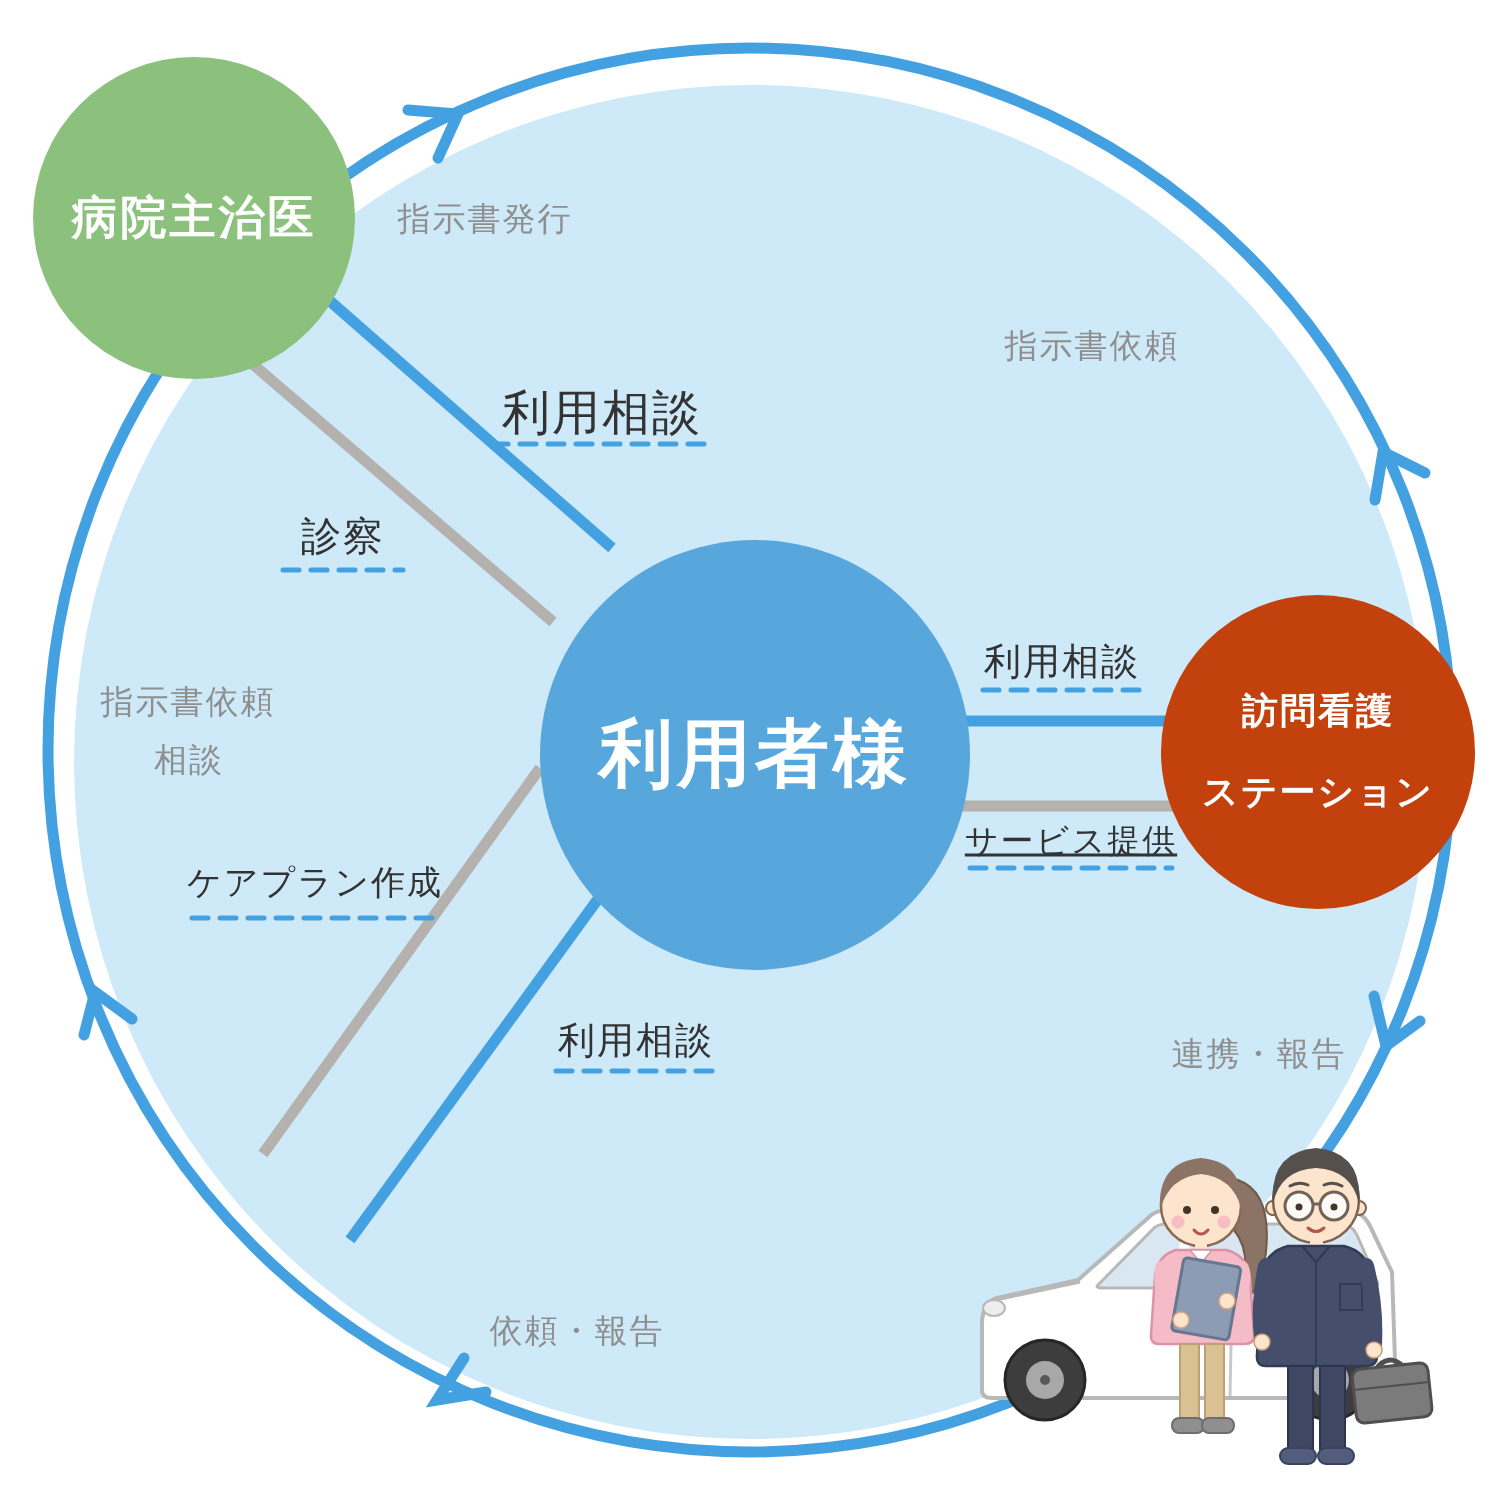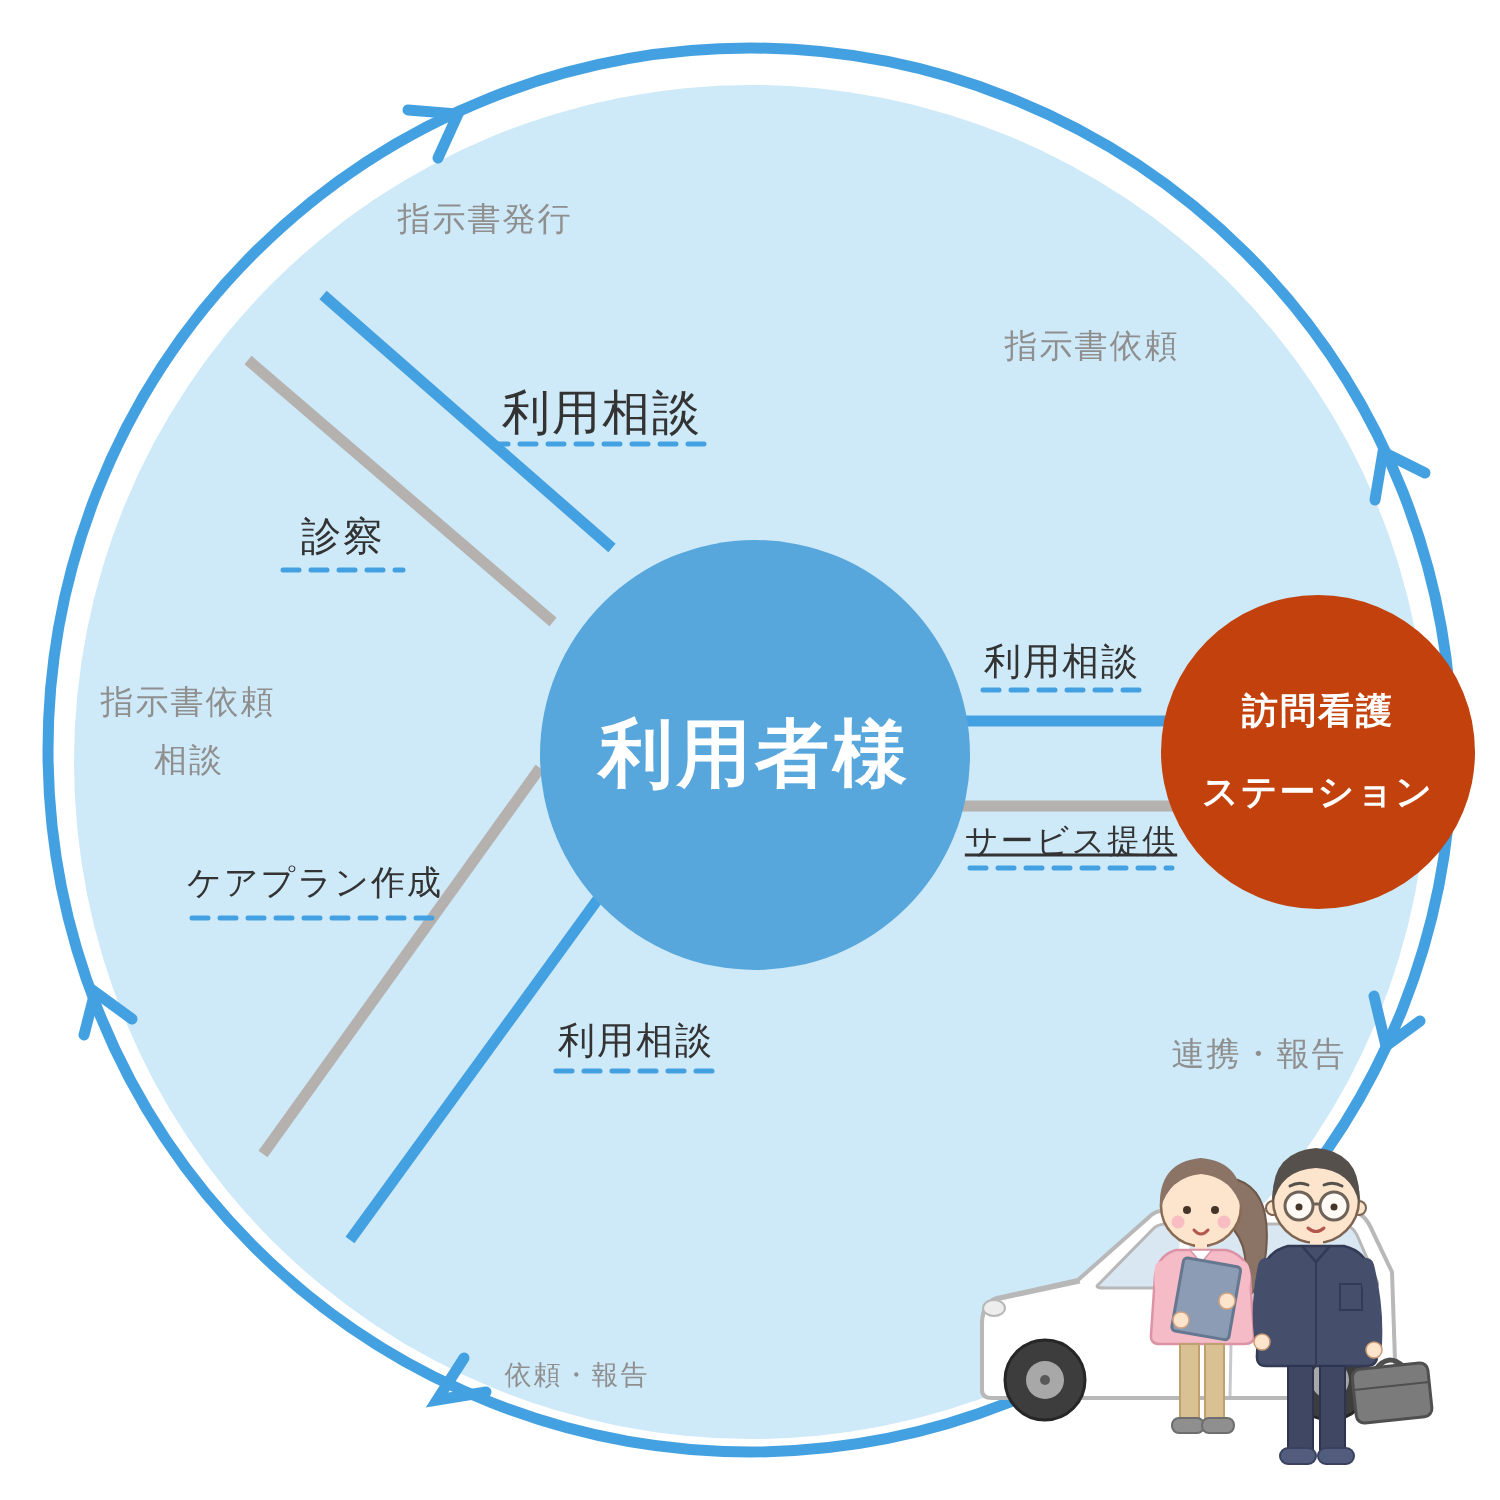--- a/index.html
+++ b/index.html
@@ -133,20 +133,23 @@
         <line x1="1354" y1="1386" x2="1430" y2="1386" stroke="#4f4f4f" stroke-width="2"></line>
       </g>
       <rect x="1288" y="1366" width="25" height="84" fill="#3f4763" stroke="#2c3450" stroke-width="2"></rect>
       <rect x="1320" y="1366" width="25" height="84" fill="#3f4763" stroke="#2c3450" stroke-width="2"></rect>
       <rect x="1280" y="1448" width="36" height="16" rx="8" fill="#525c7d" stroke="#39415e" stroke-width="2"></rect>
       <rect x="1318" y="1448" width="36" height="16" rx="8" fill="#525c7d" stroke="#39415e" stroke-width="2"></rect>
     </g>
   </g>
 </svg>
 
+<div class="node" id="node-hospital">
+  <div class="node-line">病院主治医</div>
+</div>
 
 <div class="node" id="node-patient">
   <div class="node-line">利用者様</div>
 </div>
 
 <div class="node" id="node-station">
   <div class="node-line">訪問看護</div>
   <div class="node-line">ステーション</div>
 </div>
 
@@ -167,15 +170,15 @@
 
 <div class="lbl lbl-dark" style="left:1062px;top:662px;font-size:37px;">利用相談</div>
 
 <div class="lbl lbl-dark" style="left:1071px;top:841px;font-size:33px;text-decoration:underline;">サービス提供</div>
 
 <div class="lbl lbl-gray" style="left:1092px;top:346px;font-size:33px;">指示書依頼</div>
 
 
 <div class="lbl lbl-gray" style="left:1211px;top:1054px;font-size:33px;margin-left:48px;">連携・報告</div>
 
-<div class="lbl lbl-gray" style="left:577px;top:1375px;font-size:27px;">依頼・報告</div>
+<div class="lbl lbl-gray" style="left:577px;top:1331px;font-size:33px;">依頼・報告</div>
 
 </div>
 
 </body></html>

